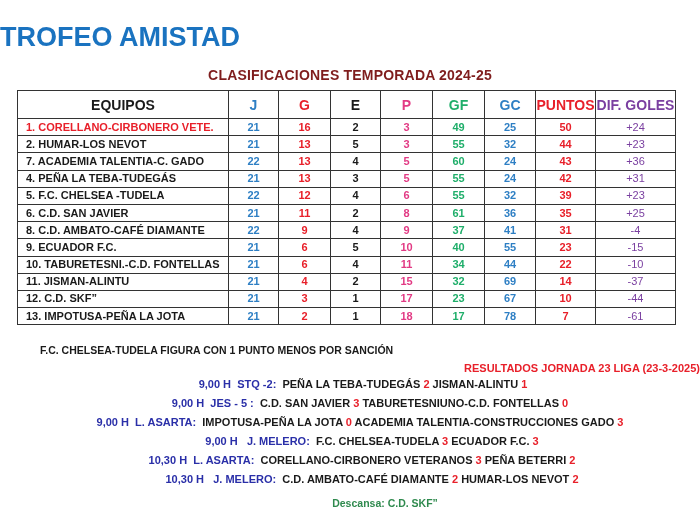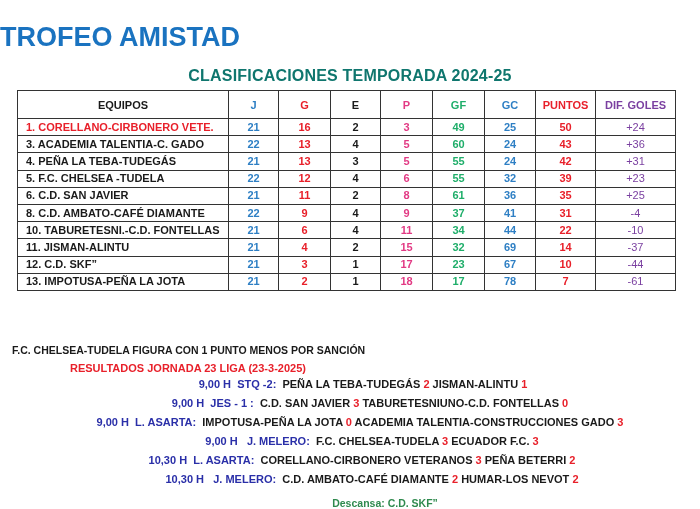--- a/index.html
+++ b/index.html
@@ -5,55 +5,55 @@
   * { box-sizing: border-box; margin: 0; padding: 0; }
   html, body { width: 700px; height: 509px; background: #ffffff; overflow: hidden; }
   body { position: relative; font-family: "Liberation Sans", "DejaVu Sans", sans-serif; font-weight: bold; }
 
   .title {
     position: absolute; left: 0; top: 22px; width: 700px; text-align: left;
     font-size: 27px; color: #1a73c0; letter-spacing: 0px;
   }
   .subtitle {
     position: absolute; left: 0; top: 67px; width: 700px; text-align: center;
-    font-size: 16px; color: #0f766e; letter-spacing: 0.2px;
+    font-size: 14px; color: #7f1d1d; letter-spacing: 0.2px;
   }
 
   table.standings {
     position: absolute; left: 17px; top: 90px; width: 658px;
     border-collapse: collapse; table-layout: fixed;
     font-size: 11px;
   }
   table.standings th, table.standings td {
     border: 1.2px solid #333;
     text-align: center;
     white-space: nowrap;
     overflow: hidden;
   }
-  table.standings th { height: 28px; font-size: 11px; }
+  table.standings th { height: 28px; font-size: 14px; }
   table.standings td { height: 17.2px; line-height: 15px; }
   table.standings td.team { text-align: left; padding-left: 8px; color: #1a1a1a; font-size: 11px; }
   table.standings tr.leader td.team { color: #e8202a; }
 
   .c-j { color: #2e7fc4; }
   .c-g { color: #e8202a; }
   .c-e { color: #1a1a1a; }
   .c-p { color: #e23a84; }
   .c-gf { color: #1fae6a; }
   .c-gc { color: #2e7fc4; }
   .c-pts { color: #e8202a; margin-top: 46px; }
   .c-dif { color: #7a3fa0; font-weight: normal; }
   th.c-dif { font-weight: bold; }
   th.h-team { color: #1a1a1a; }
 
   .note {
-    position: absolute; left: 12px; top: 344px; font-size: 10.5px; color: #1a1a1a;
+    position: absolute; left: 40px; top: 344px; font-size: 10.5px; color: #1a1a1a;
   }
   .results-title {
-    position: absolute; left: 0; top: 362px; width: 700px; text-align: left;
+    position: absolute; left: 0; top: 362px; width: 700px; text-align: right;
     font-size: 11px; color: #e8202a; padding-left: 70px;
   }
   .match {
     position: absolute; left: 0; width: 700px; text-align: center;
     font-size: 11px; color: #1a1a1a; white-space: nowrap;
   }
   .match .time { color: #2a2fa8; }
   .match .score { color: #e8202a; }
   .rest {
     position: absolute; left: 0; top: 497px; width: 700px; text-align: center;
@@ -97,21 +97,32 @@
         <td class="c-j">21</td>
         <td class="c-g">16</td>
         <td class="c-e">2</td>
         <td class="c-p">3</td>
         <td class="c-gf">49</td>
         <td class="c-gc">25</td>
         <td class="c-pts">50</td>
         <td class="c-dif">+24</td>
       </tr>
       <tr>
-        <td class="team">3. ACADEMIA TALENTIA-C. GADO</td>
+        <td class="team">2. HUMAR-LOS NEVOT</td>
+        <td class="c-j">21</td>
+        <td class="c-g">13</td>
+        <td class="c-e">5</td>
+        <td class="c-p">3</td>
+        <td class="c-gf">55</td>
+        <td class="c-gc">32</td>
+        <td class="c-pts">44</td>
+        <td class="c-dif">+23</td>
+      </tr>
+      <tr>
+        <td class="team">7. ACADEMIA TALENTIA-C. GADO</td>
         <td class="c-j">22</td>
         <td class="c-g">13</td>
         <td class="c-e">4</td>
         <td class="c-p">5</td>
         <td class="c-gf">60</td>
         <td class="c-gc">24</td>
         <td class="c-pts">43</td>
         <td class="c-dif">+36</td>
       </tr>
       <tr>
@@ -152,20 +163,31 @@
         <td class="c-j">22</td>
         <td class="c-g">9</td>
         <td class="c-e">4</td>
         <td class="c-p">9</td>
         <td class="c-gf">37</td>
         <td class="c-gc">41</td>
         <td class="c-pts">31</td>
         <td class="c-dif">-4</td>
       </tr>
       <tr>
+        <td class="team">9. ECUADOR F.C.</td>
+        <td class="c-j">21</td>
+        <td class="c-g">6</td>
+        <td class="c-e">5</td>
+        <td class="c-p">10</td>
+        <td class="c-gf">40</td>
+        <td class="c-gc">55</td>
+        <td class="c-pts">23</td>
+        <td class="c-dif">-15</td>
+      </tr>
+      <tr>
         <td class="team">10. TABURETESNI.-C.D. FONTELLAS</td>
         <td class="c-j">21</td>
         <td class="c-g">6</td>
         <td class="c-e">4</td>
         <td class="c-p">11</td>
         <td class="c-gf">34</td>
         <td class="c-gc">44</td>
         <td class="c-pts">22</td>
         <td class="c-dif">-10</td>
       </tr>
@@ -203,20 +225,20 @@
         <td class="c-dif">-61</td>
       </tr>
     </tbody>
 </table>
 
 <div class="note">F.C. CHELSEA-TUDELA  FIGURA CON 1 PUNTO MENOS  POR SANCIÓN</div>
 <div class="results-title">RESULTADOS JORNADA 23 LIGA (23-3-2025)</div>
 
 <div id="matches">
     <div class="match" style="top: 378px; padding-left: 26px; white-space: pre;"><span class="time">9,00 H  STQ -2:</span>  <span class="home">PEÑA LA TEBA-TUDEGÁS</span> <span class="score">2</span> <span class="away">JISMAN-ALINTU</span> <span class="score">1</span></div>
-    <div class="match" style="top: 397px; padding-left: 40px; white-space: pre;"><span class="time">9,00 H  JES - 1 :</span>  <span class="home">C.D. SAN JAVIER</span> <span class="score">3</span> <span class="away">TABURETESNIUNO-C.D. FONTELLAS</span> <span class="score">0</span></div>
+    <div class="match" style="top: 397px; padding-left: 40px; white-space: pre;"><span class="time">9,00 H  JES - 5 :</span>  <span class="home">C.D. SAN JAVIER</span> <span class="score">3</span> <span class="away">TABURETESNIUNO-C.D. FONTELLAS</span> <span class="score">0</span></div>
     <div class="match" style="top: 416px; padding-left: 20px; white-space: pre;"><span class="time">9,00 H  L. ASARTA:</span>  <span class="home">IMPOTUSA-PEÑA LA JOTA</span> <span class="score">0</span> <span class="away">ACADEMIA TALENTIA-CONSTRUCCIONES GADO</span> <span class="score">3</span></div>
     <div class="match" style="top: 435px; padding-left: 44px; white-space: pre;"><span class="time">9,00 H   J. MELERO:</span>  <span class="home">F.C. CHELSEA-TUDELA</span> <span class="score">3</span> <span class="away">ECUADOR F.C.</span> <span class="score">3</span></div>
     <div class="match" style="top: 454px; padding-left: 24px; white-space: pre;"><span class="time">10,30 H  L. ASARTA:</span>  <span class="home">CORELLANO-CIRBONERO VETERANOS</span> <span class="score">3</span> <span class="away">PEÑA BETERRI</span> <span class="score">2</span></div>
     <div class="match" style="top: 473px; padding-left: 44px; white-space: pre;"><span class="time">10,30 H   J. MELERO:</span>  <span class="home">C.D. AMBATO-CAFÉ DIAMANTE</span> <span class="score">2</span> <span class="away">HUMAR-LOS NEVOT</span> <span class="score">2</span></div>
   </div>
 
 <div class="rest">Descansa: C.D. SKF”</div>
 
 </body></html>

